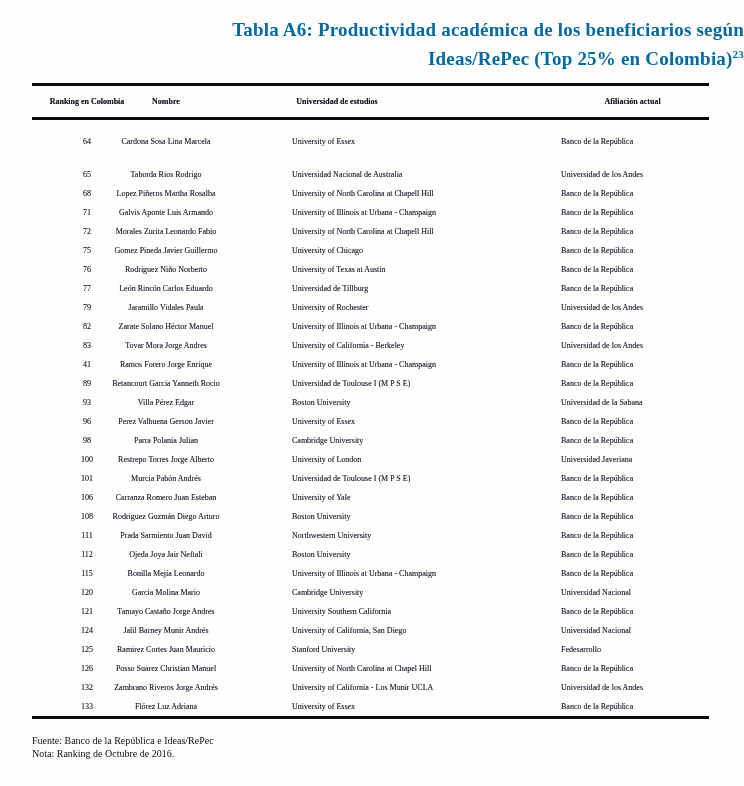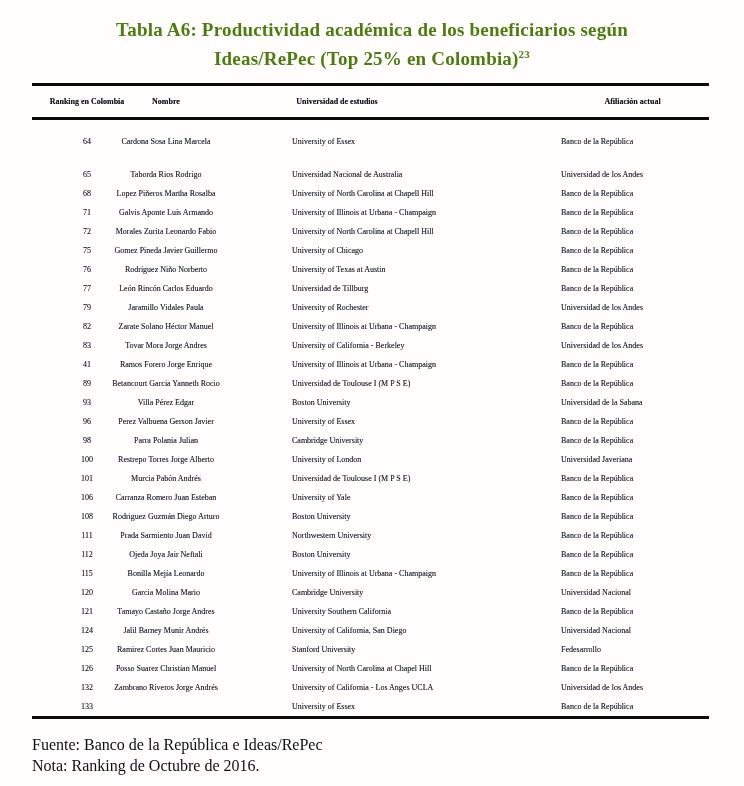--- a/index.html
+++ b/index.html
@@ -11,22 +11,22 @@
     position: relative;
     width: 744px;
     height: 786px;
     background: #fffefd;
     overflow: hidden;
     font-family: "Liberation Serif", "DejaVu Serif", serif;
     color: #1d2130;
   }
   .title-block {
     padding-top: 15px;
-    text-align: center;
-    color: #4d7c0f;
+    text-align: right;
+    color: #0369a1;
   }
   .title-line {
     font-size: 19px;
     font-weight: bold;
     line-height: 1.55;
     letter-spacing: 0.2px;
   }
   .title-line sup {
     font-size: 11px;
     vertical-align: super;
@@ -87,21 +87,21 @@
   .tc-rank  { left: 0;    width: 110px; justify-content: center; }
   .tc-name  { left: 68px;  width: 132px; justify-content: center; }
   .tc-univ  { left: 260px; width: 230px; justify-content: flex-start; }
   .tc-affil { left: 529px; width: 148px; justify-content: flex-start; }
   .footer-block {
     margin-top: 15px;
     padding-left: 32px;
     color: #0d0f16;
   }
   .footer-line {
-    font-size: 16px;
+    font-size: 10px;
     line-height: 1.33;
   }
 </style>
 </head>
 <body>
 
 <div class="page">
 
   <div class="title-block">
     <div class="title-line">Tabla A6: Productividad académica de los beneficiarios según</div>
@@ -312,26 +312,27 @@
     <div class="trow">
       <div class="tcell tc-rank">126</div>
       <div class="tcell tc-name">Posso Suarez Christian Manuel</div>
       <div class="tcell tc-univ">University of North Carolina at Chapel Hill</div>
       <div class="tcell tc-affil">Banco de la República</div>
     </div>
 
     <div class="trow">
       <div class="tcell tc-rank">132</div>
       <div class="tcell tc-name">Zambrano Riveros Jorge Andrés</div>
-      <div class="tcell tc-univ">University of California - Los Anges UCLA</div>
+      <div class="tcell tc-univ">University of California - Los Munir UCLA</div>
       <div class="tcell tc-affil">Universidad de los Andes</div>
     </div>
 
     <div class="trow">
       <div class="tcell tc-rank">133</div>
+      <div class="tcell tc-name">Flórez Luz Adriana</div>
       <div class="tcell tc-univ">University of Essex</div>
       <div class="tcell tc-affil">Banco de la República</div>
     </div>
   </div>
 
   <div class="rule"></div>
 
   <div class="footer-block">
     <div class="footer-line">Fuente: Banco de la República e Ideas/RePec</div>
     <div class="footer-line">Nota: Ranking de Octubre de 2016.</div>

